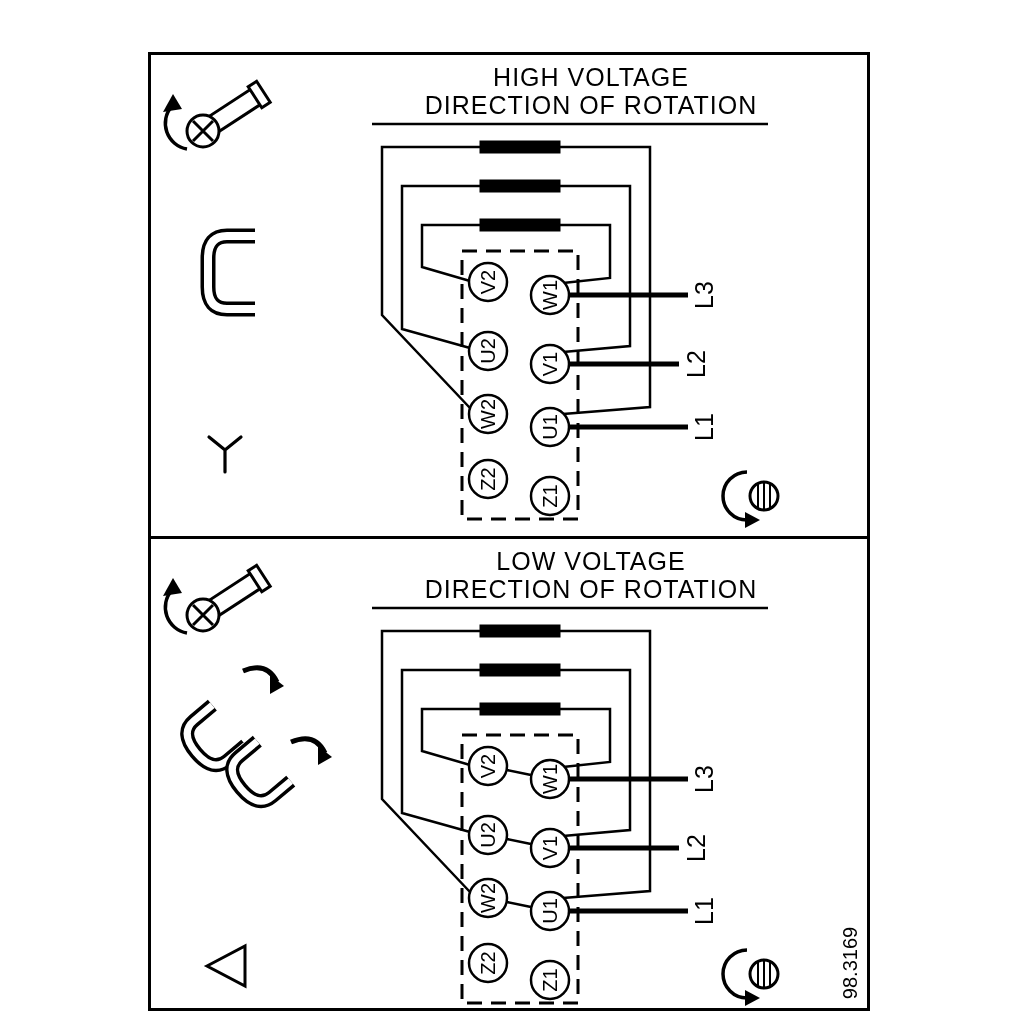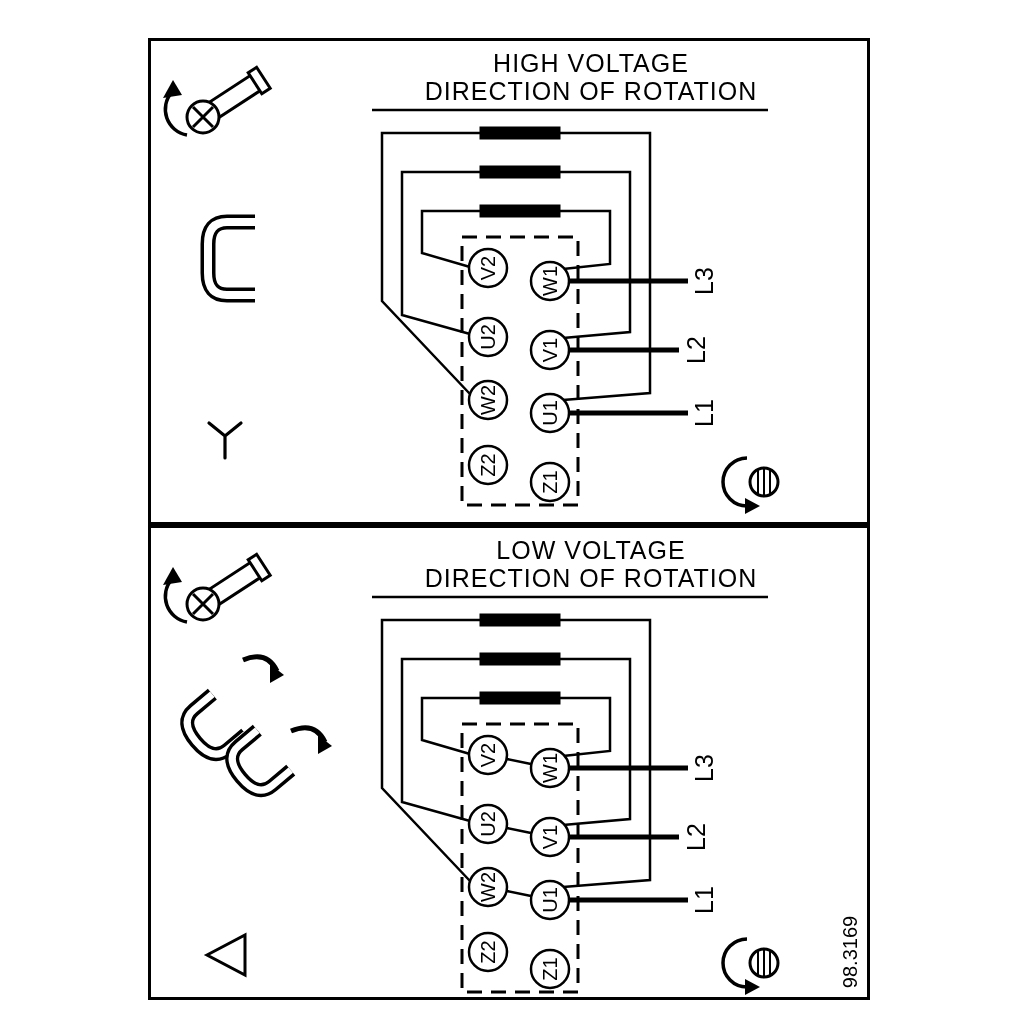--- a/index.html
+++ b/index.html
@@ -1,19 +1,19 @@
 <!DOCTYPE html>
 <html><head>
 <meta charset="utf-8">
 <style>
   html,body{margin:0;padding:0;background:#fff;}
   #page{position:relative;width:1024px;height:1024px;background:#fff;font-family:"Liberation Sans",sans-serif;overflow:hidden;}
   .panel{position:absolute;left:148px;width:722px;border:3px solid #000;background:#fff;box-sizing:border-box;overflow:hidden;}
-  #panel-top{top:38px;height:487px;text-align:right;}
-  #panel-bottom{top:525px;height:475px;}
+  #panel-top{top:52px;height:487px;text-align:right;}
+  #panel-bottom{top:536px;height:475px;}
   svg{display:block;}
   svg text{font-family:"Liberation Sans",sans-serif;fill:#000;}
   .title{font-size:25px;letter-spacing:1px;}
   .tlabel{font-size:20px;}
   .llabel{font-size:25px;}
   .fig{font-size:20px;}
   .wire{stroke:#000;stroke-width:2.5;fill:none;}
   .bar{fill:#000;stroke:#000;}
   .tbox{fill:none;stroke:#000;stroke-width:3;stroke-dasharray:15 9;}
   .term{fill:#fff;stroke:#000;stroke-width:2.5;}

